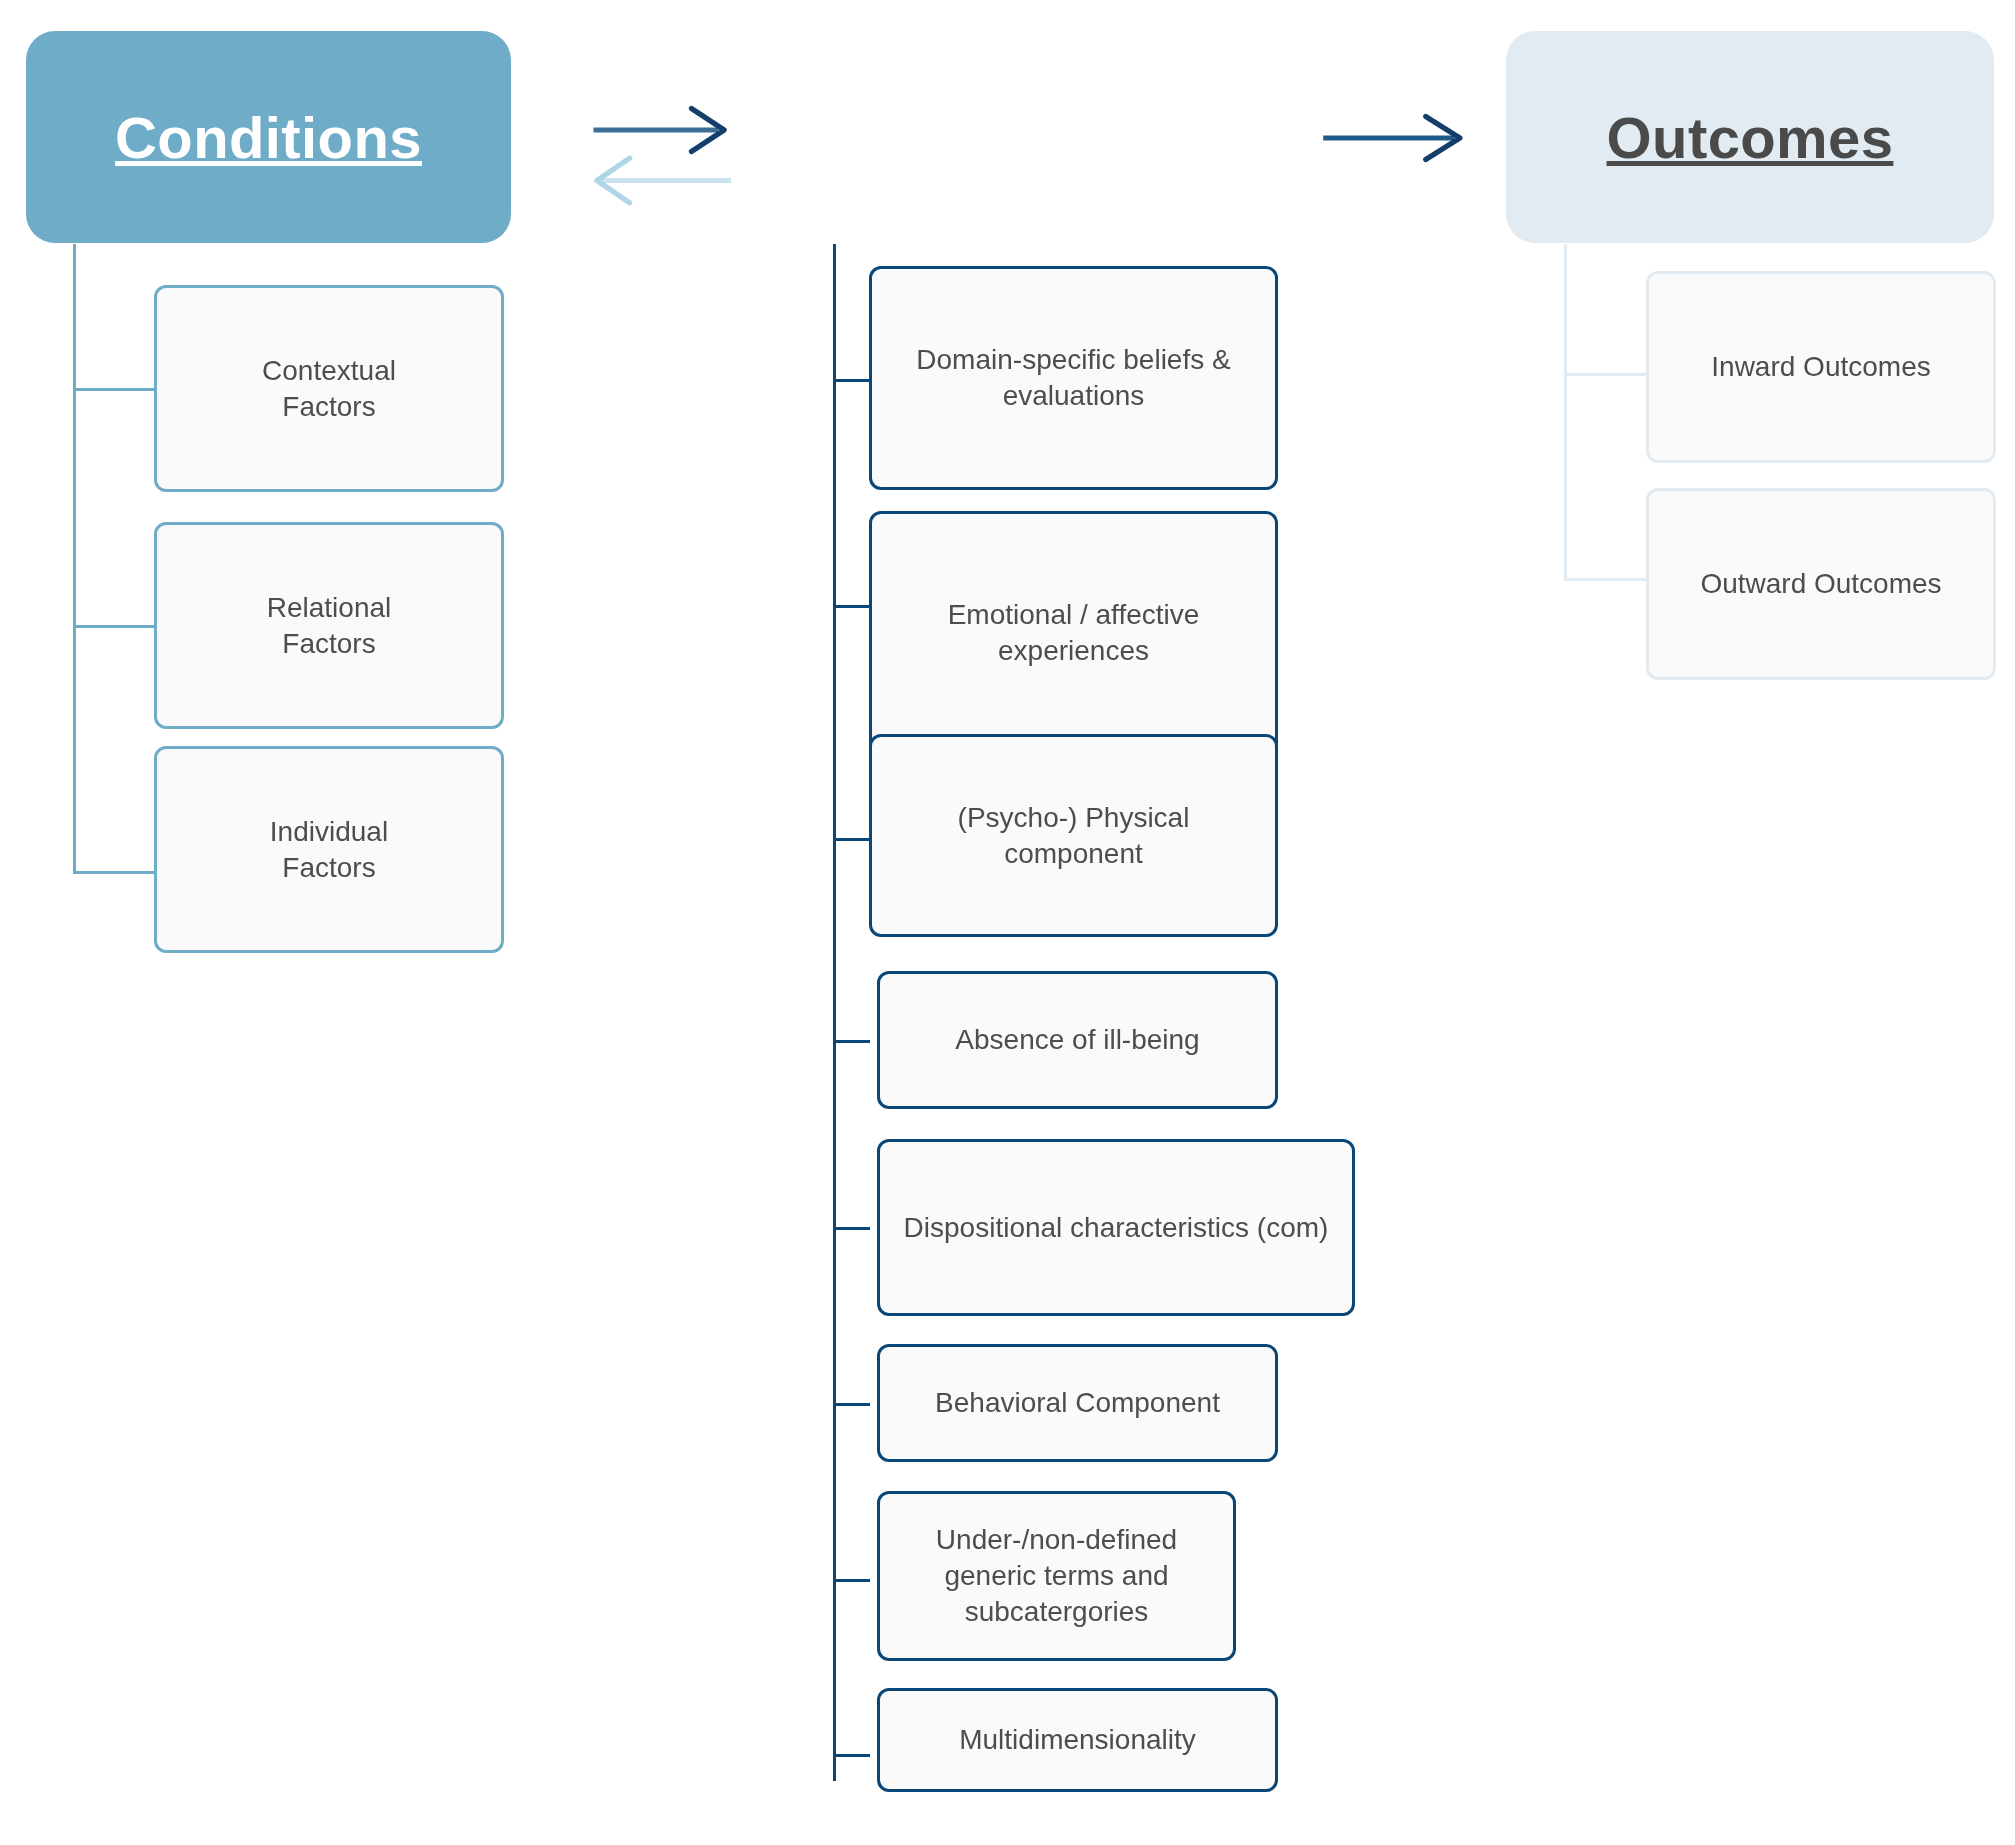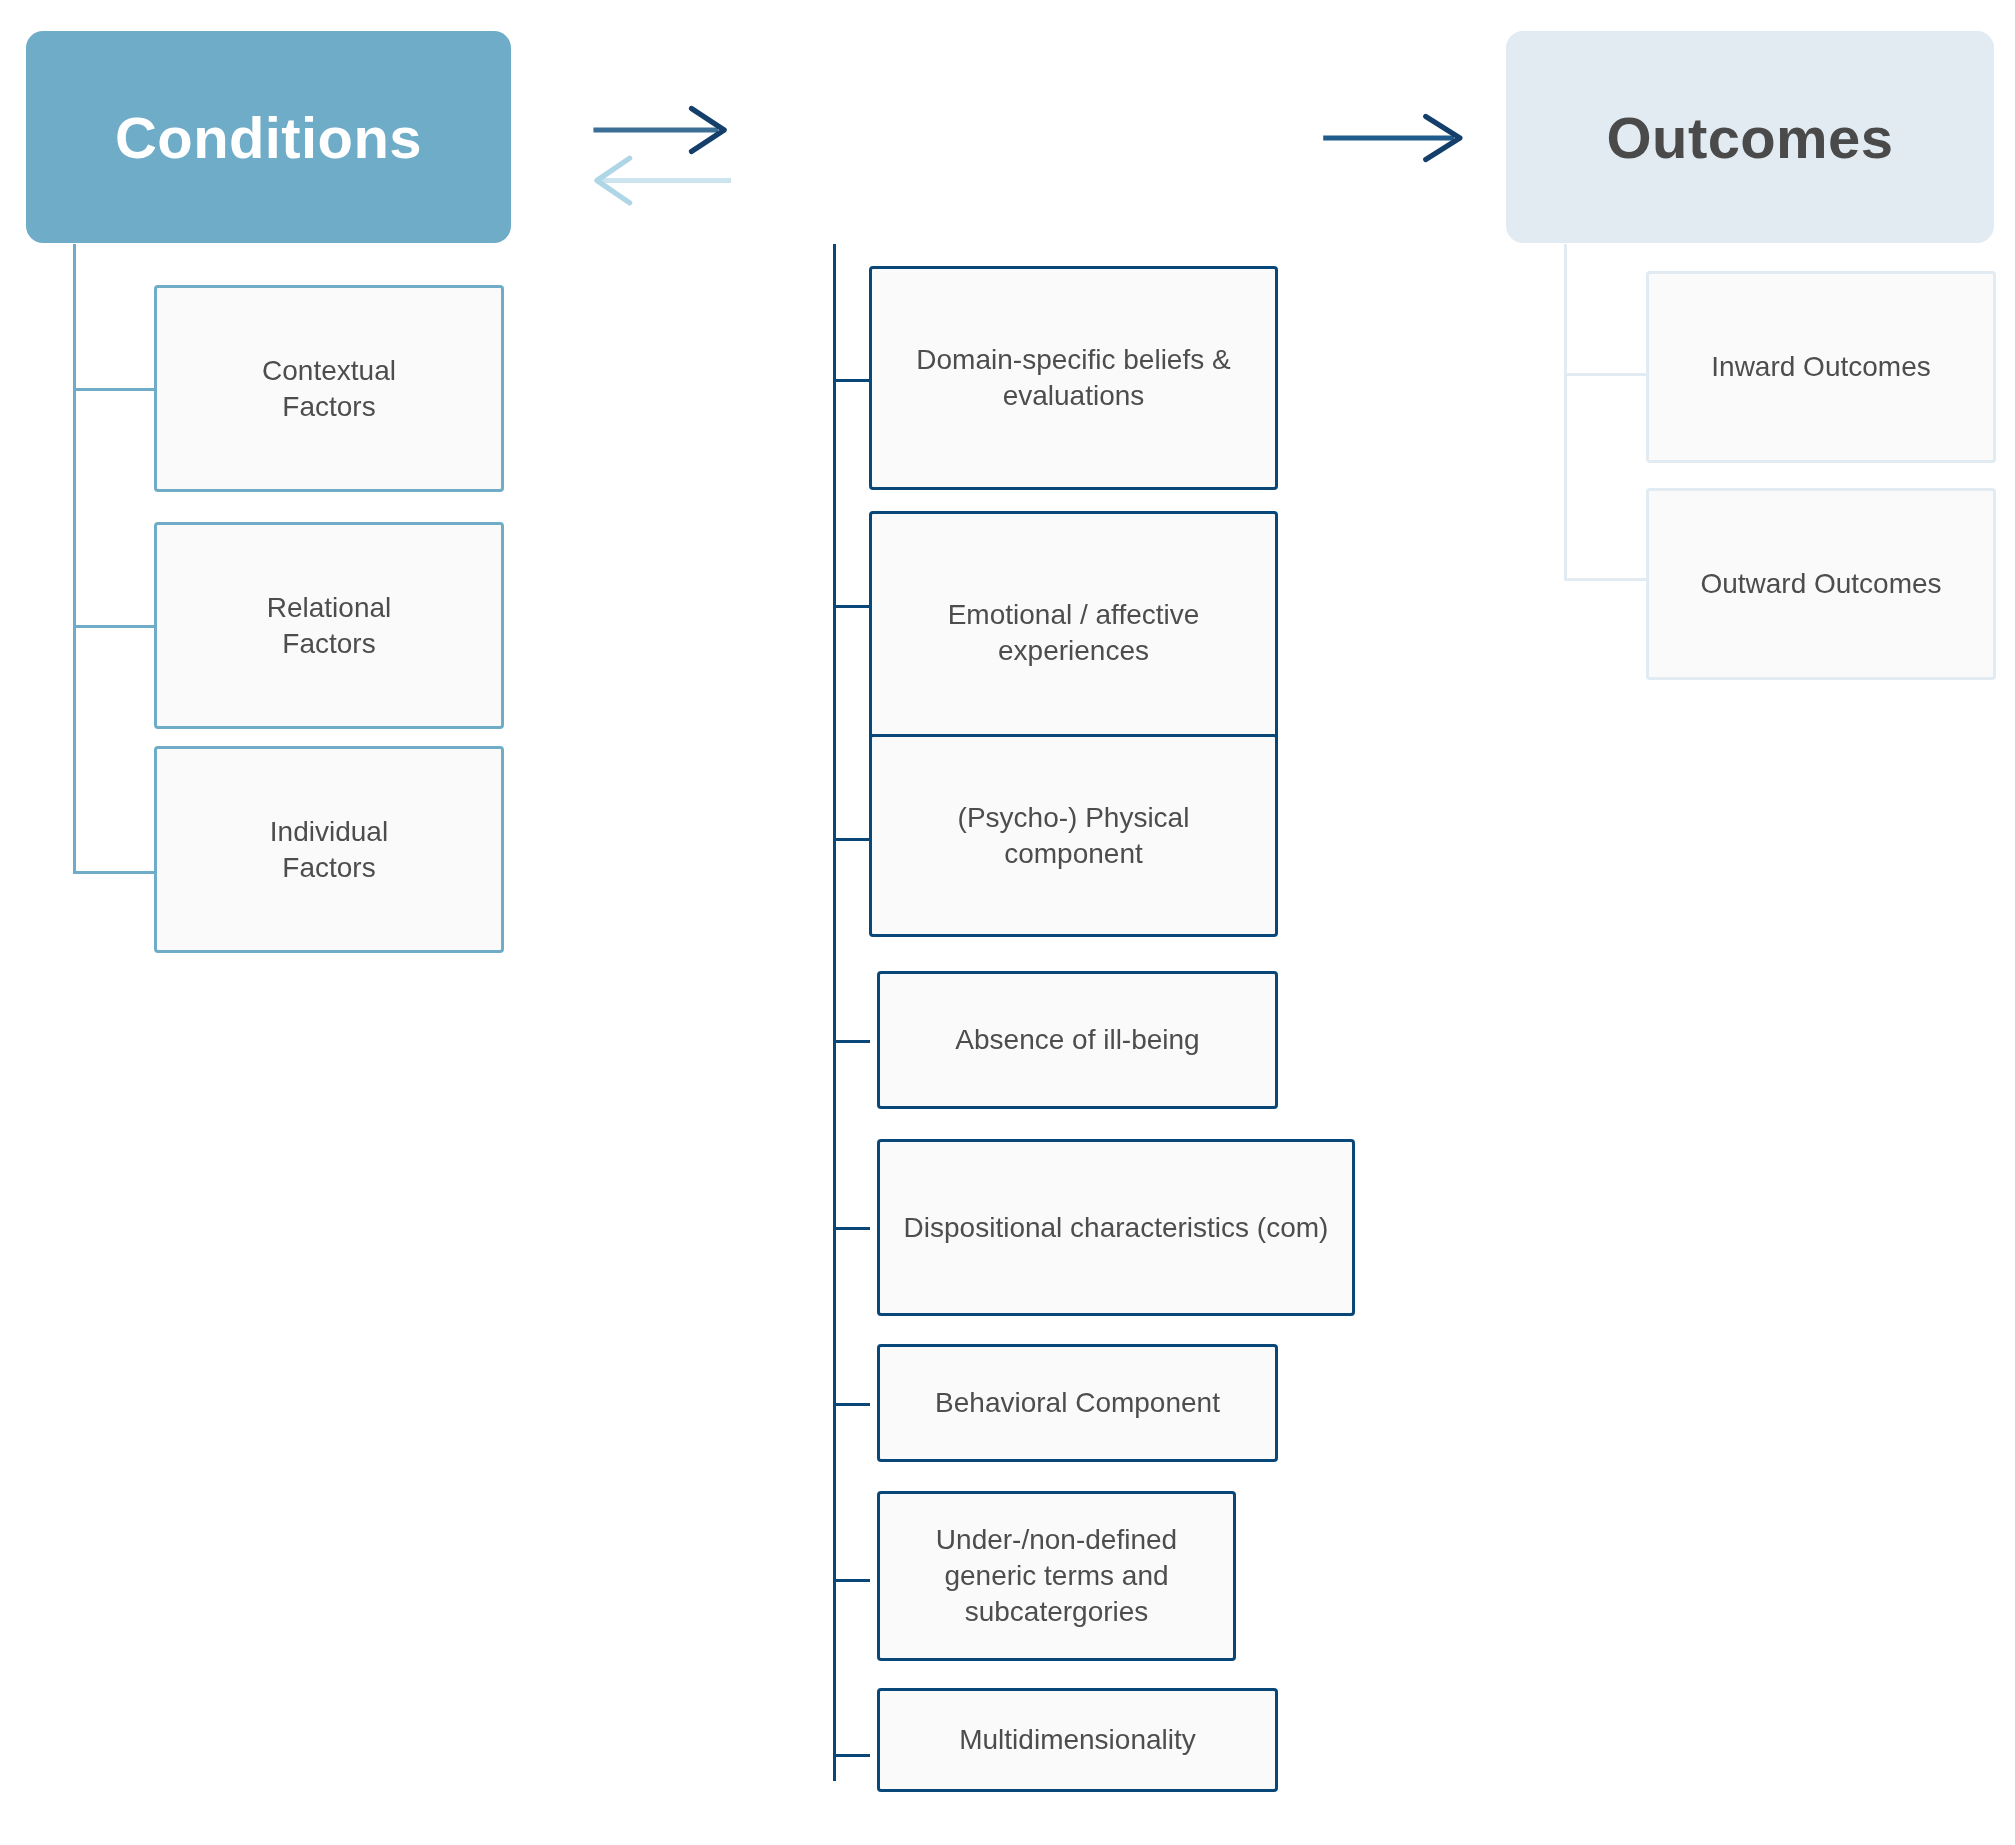--- a/index.html
+++ b/index.html
@@ -15,27 +15,28 @@
     position: relative;
     width: 2015px;
     height: 1845px;
     overflow: hidden;
     background: #ffffff;
   }
 
   
   .header-box {
     position: absolute;
-    border-radius: 17px;
+    border-radius: 29px;
     display: flex;
     align-items: center;
     justify-content: center;
     font-weight: bold;
     letter-spacing: 0.4px;
     text-align: center;
+    text-decoration: underline;
   }
 
   #hdr-conditions {
     left: 26px; top: 31px; width: 485px; height: 212px;
     background: #6FACC7;
     color: #ffffff;
     font-size: 58px;
   }
 
   #hdr-components {
@@ -48,21 +49,21 @@
   #hdr-outcomes {
     left: 1506px; top: 31px; width: 488px; height: 212px;
     background: #E1EBF1;
     color: #4A4A4A;
     font-size: 58px;
   }
 
   
   .node {
     position: absolute;
-    border-radius: 4px;
+    border-radius: 12px;
     display: flex;
     align-items: center;
     justify-content: center;
     text-align: center;
     background: #FAFAFA;
     color: #4D4D4D;
     font-size: 28px;
     line-height: 1.28;
     padding: 6px 16.4px;
   }

